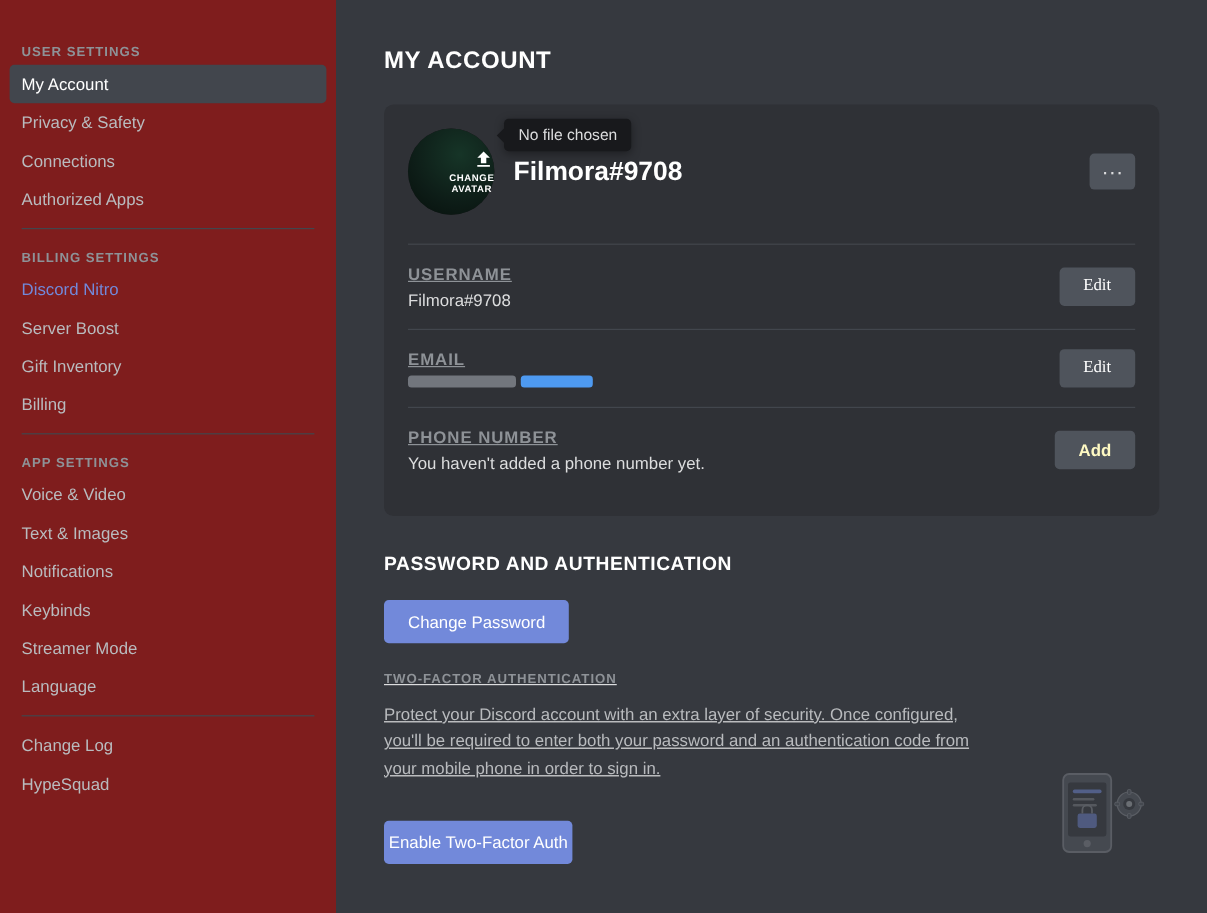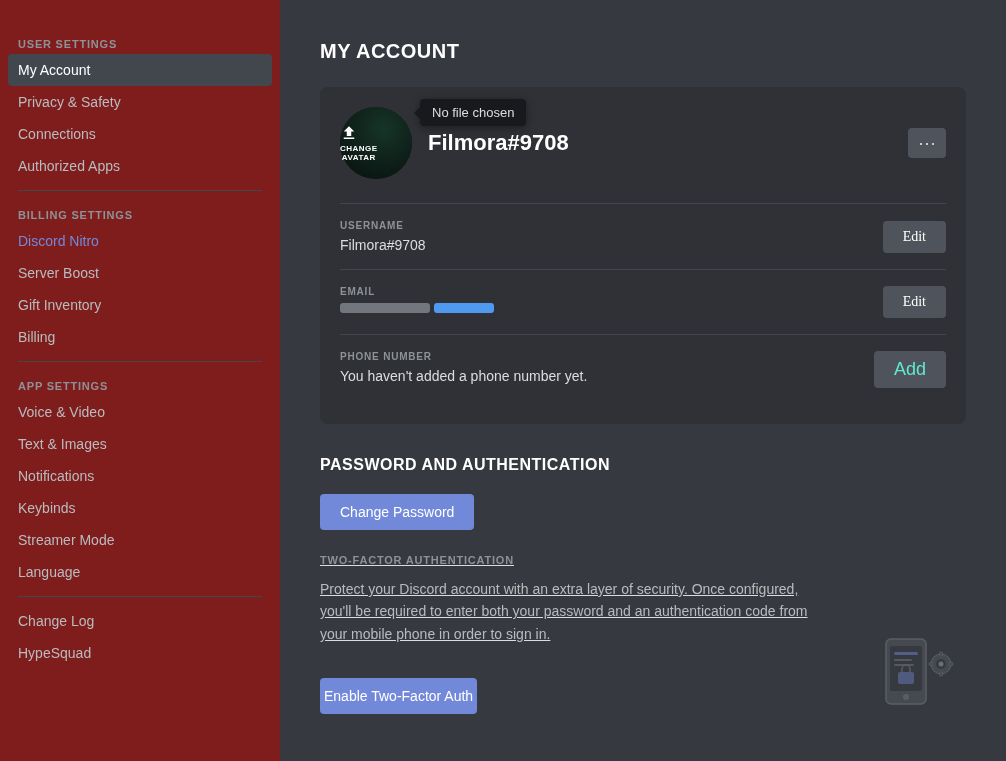--- a/index.html
+++ b/index.html
@@ -115,21 +115,21 @@
     }
 
     .avatar-overlay {
       position: absolute;
       top: 0; left: 0;
       width: 100%; height: 100%;
       background: rgba(0,0,0,0.5);
       border-radius: 50%;
       display: flex;
       flex-direction: column;
-      align-items: flex-start;
+      align-items: flex-end;
       justify-content: center;
       cursor: pointer;
     }
 
     .avatar-overlay-text {
       font-size: 8px;
       font-weight: 700;
       color: #fff;
       text-transform: uppercase;
       text-align: center;
@@ -189,26 +189,27 @@
       display: flex;
       align-items: flex-start;
       justify-content: space-between;
     }
 
     .field-content {
       flex: 1;
     }
 
     .field-label {
-      font-size: 10px;
+      font-size: 14px;
       font-weight: 700;
       text-transform: uppercase;
       letter-spacing: 0.8px;
       color: #8e9297;
       margin-bottom: 6px;
+      text-decoration: underline;
     }
 
     .field-value {
       font-size: 14px;
       color: #dcddde;
     }
 
     .email-blur {
       display: flex;
       align-items: center;
@@ -245,24 +246,24 @@
       margin-left: 16px;
       flex-shrink: 0;
       align-self: center;
       font-family: Liberation Serif, serif;
     }
 
     .add-btn {
       background: #4f545c;
       border: none;
       border-radius: 4px;
-      color: #5eead4;
+      color: #fef9c3;
       padding: 8px 20px;
-      font-size: 18px;
-      font-weight: 400;
+      font-size: 14px;
+      font-weight: 700;
       cursor: pointer;
       margin-left: 16px;
       flex-shrink: 0;
       align-self: center;
     }
 
     
     .section-title {
       color: #ffffff;
       font-size: 16px;

